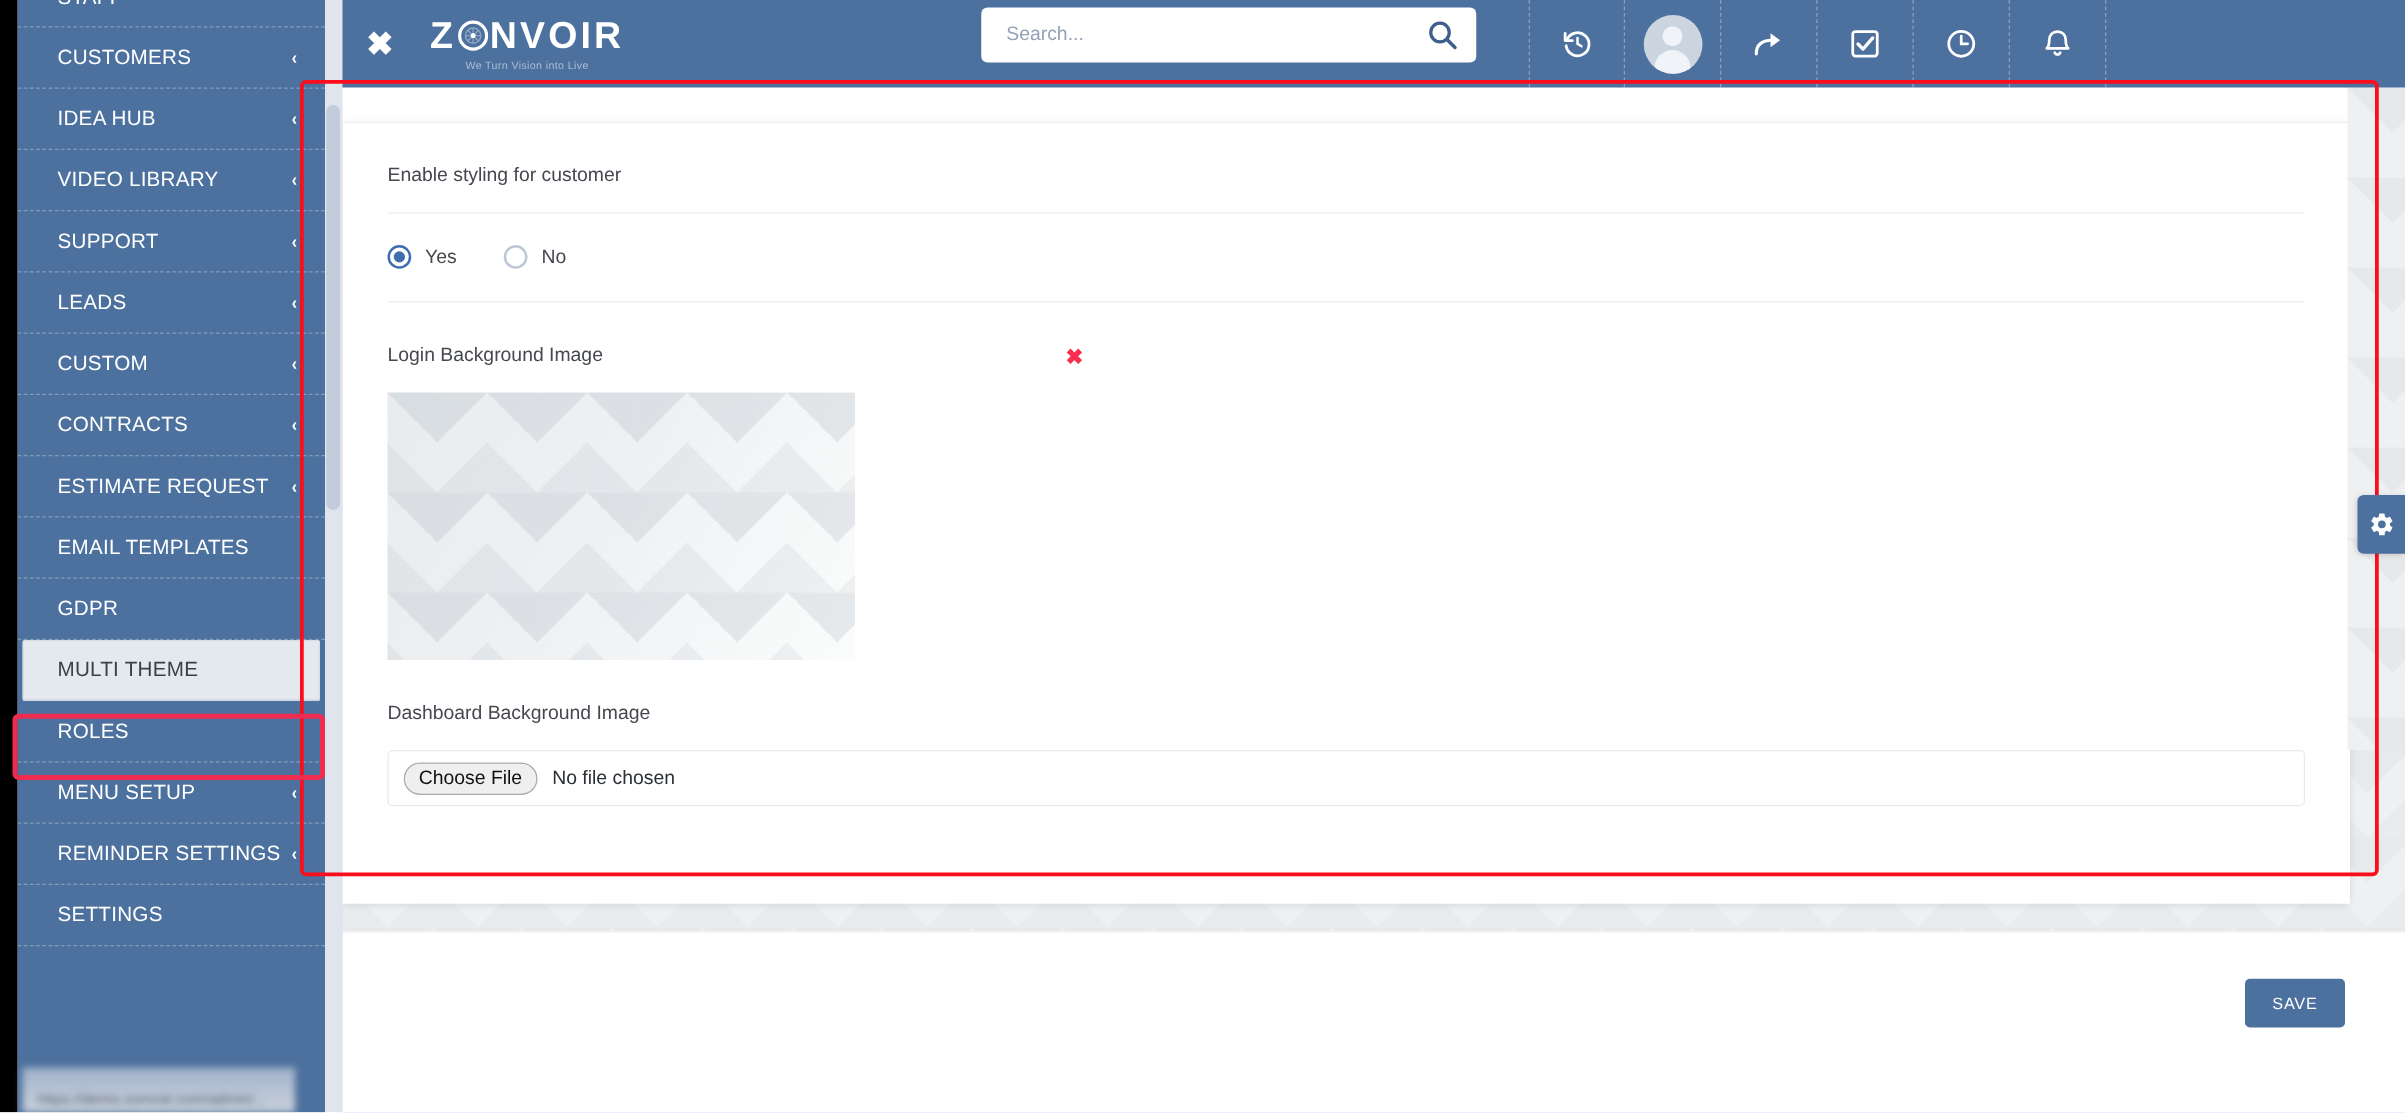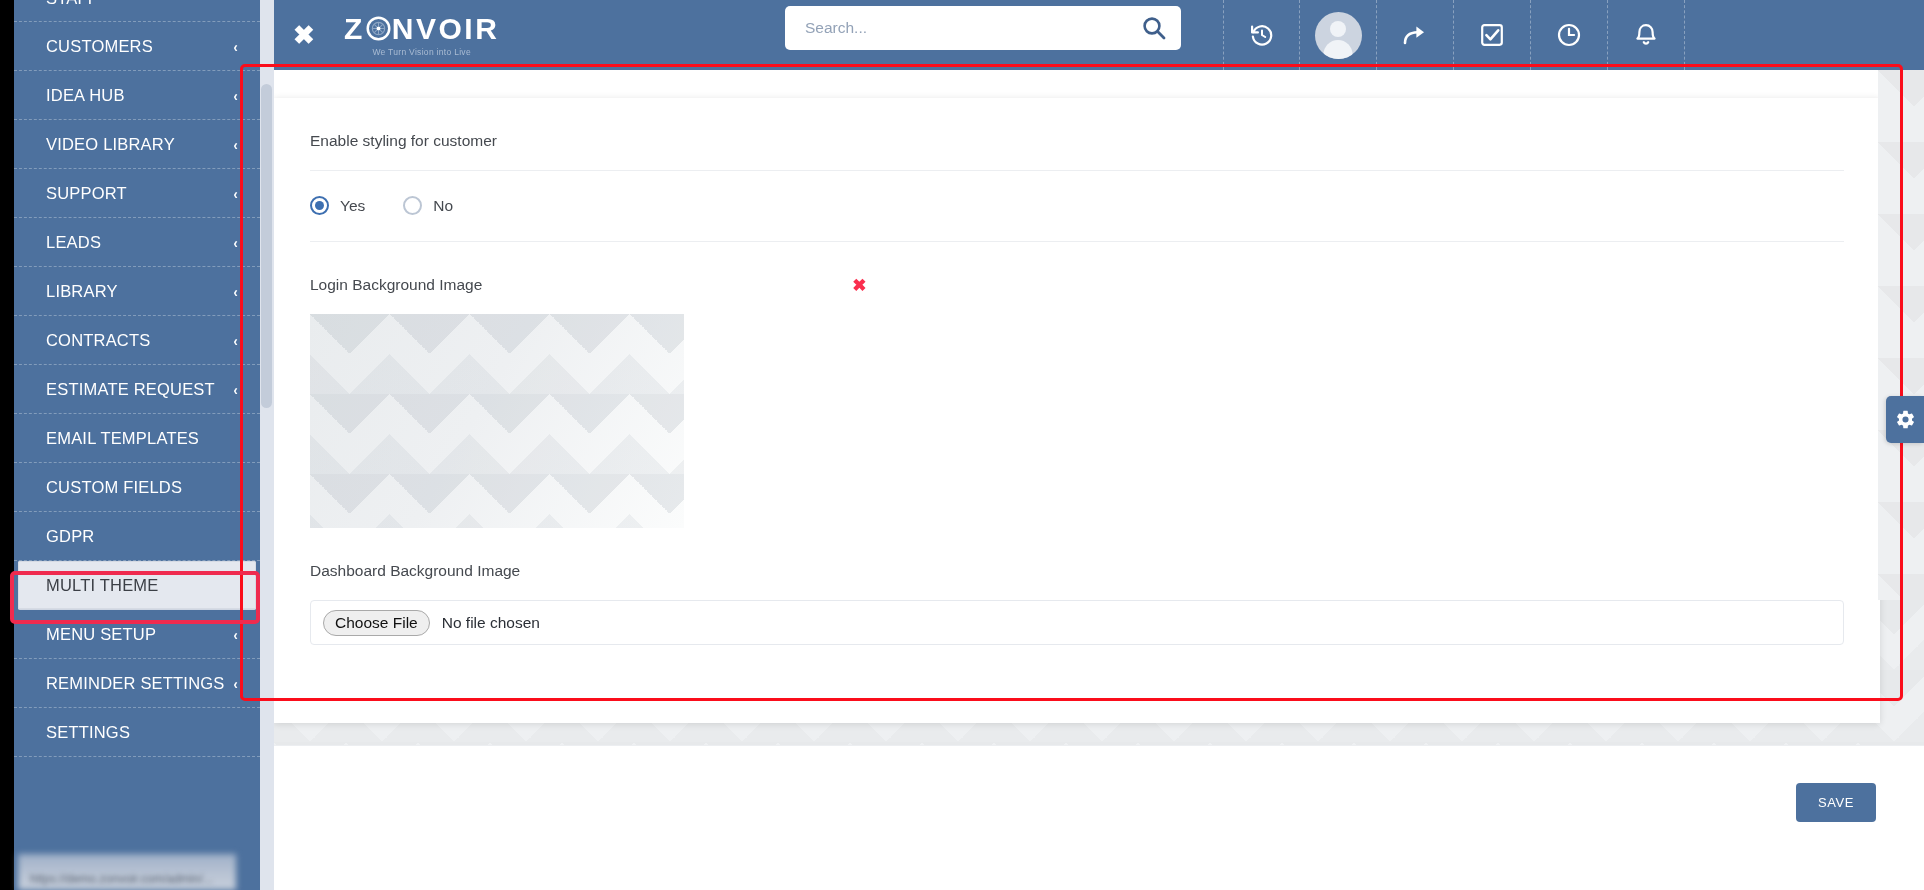--- a/index.html
+++ b/index.html
@@ -564,42 +564,42 @@
       </div>
       <div class="sb-item">
         <span class="sb-label">SUPPORT</span>
         <span class="sb-caret">‹</span>
       </div>
       <div class="sb-item">
         <span class="sb-label">LEADS</span>
         <span class="sb-caret">‹</span>
       </div>
       <div class="sb-item">
-        <span class="sb-label">LIBRARY</span>
+        <span class="sb-label">CUSTOM</span>
         <span class="sb-caret">‹</span>
       </div>
       <div class="sb-item">
         <span class="sb-label">CONTRACTS</span>
         <span class="sb-caret">‹</span>
       </div>
       <div class="sb-item">
         <span class="sb-label">ESTIMATE REQUEST</span>
         <span class="sb-caret">‹</span>
       </div>
       <div class="sb-item">
         <span class="sb-label">EMAIL TEMPLATES</span>
-      </div>
-      <div class="sb-item">
-        <span class="sb-label">CUSTOM FIELDS</span>
       </div>
       <div class="sb-item">
         <span class="sb-label">GDPR</span>
       </div>
       <div class="sb-item active">
         <span class="sb-label">MULTI THEME</span>
+      </div>
+      <div class="sb-item">
+        <span class="sb-label">ROLES</span>
       </div>
       <div class="sb-item">
         <span class="sb-label">MENU SETUP</span>
         <span class="sb-caret">‹</span>
       </div>
       <div class="sb-item">
         <span class="sb-label">REMINDER SETTINGS</span>
         <span class="sb-caret">‹</span>
       </div>
       <div class="sb-item">

